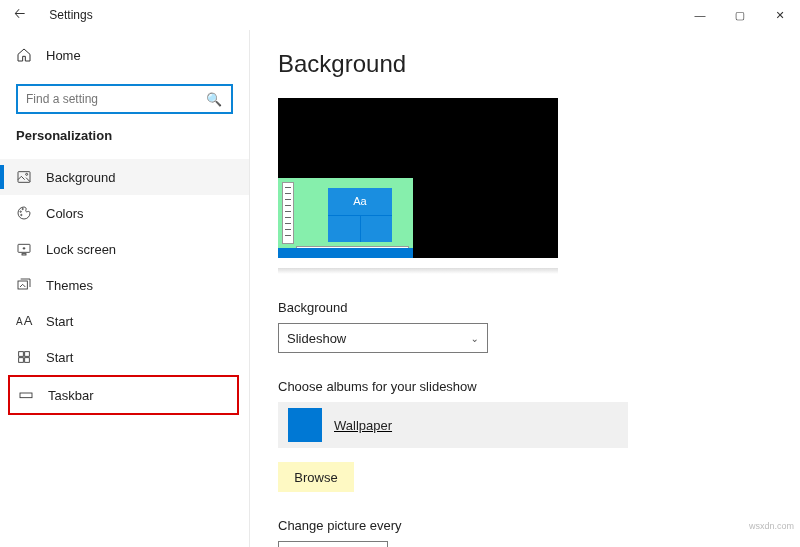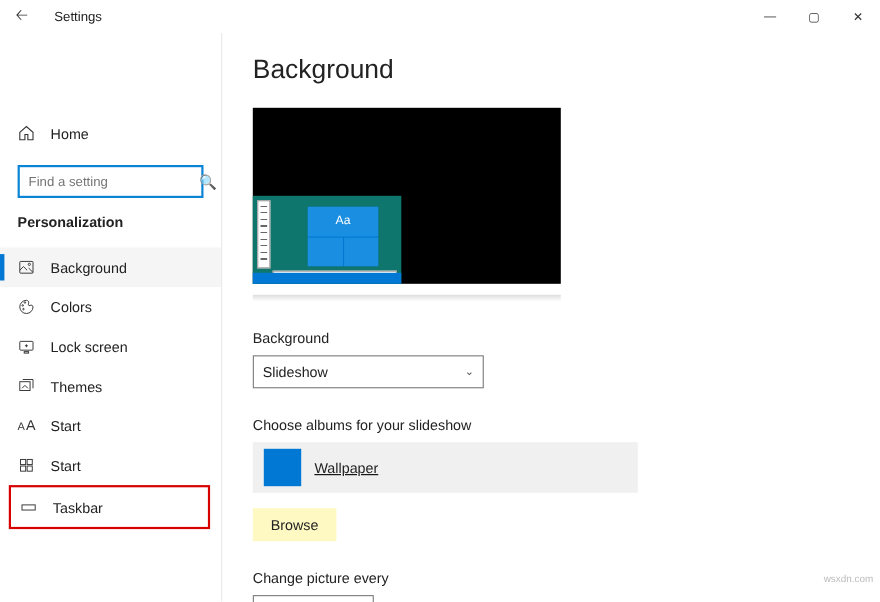--- a/index.html
+++ b/index.html
@@ -5,38 +5,38 @@
     * { margin: 0; padding: 0; box-sizing: border-box; font-family: "Segoe UI", Arial, sans-serif; }
     body { width: 800px; height: 547px; background: #fff; overflow: hidden; position: relative; }
     .window { display: flex; flex-direction: column; width: 100%; height: 100%; }
     .titlebar { height: 30px; display: flex; align-items: center; justify-content: space-between; padding-left: 8px; }
     .titlebar-left { display: flex; align-items: center; gap: 18px; }
     .back-arrow { font-size: 14px; color: #333; padding: 2px 6px; cursor: default; }
     .title { font-size: 12px; color: #222; }
     .winbtns { display: flex; }
     .winbtn { width: 40px; height: 30px; display: flex; align-items: center; justify-content: center; font-size: 11px; color: #333; }
     .body { flex: 1; display: flex; min-height: 0; }
-    .sidebar { width: 202px; border-right: 1px solid #e9e9e9; padding-top: 8px; display: flex; flex-direction: column; justify-content: center; }
+    .sidebar { width: 250px; border-right: 1px solid #e9e9e9; padding-top: 8px; display: flex; flex-direction: column; }
     .home-row { display: flex; align-items: center; gap: 14px; height: 34px; padding: 0 16px; font-size: 13px; color: #222; margin-bottom: 12px; }
     .home-row svg { width: 16px; height: 16px; fill: none; stroke: #333; stroke-width: 1.5; }
     .search-wrap { margin: 0 16px 14px 16px; }
     .search { border: 2px solid #0a84d6; height: 30px; display: flex; align-items: center; padding: 0 8px; justify-content: space-between; }
     .search input { border: none; outline: none; font-size: 12px; color: #666; width: 170px; background: transparent; }
     .search-icon { font-size: 13px; color: #666; }
     .section-label { font-size: 13px; font-weight: 600; color: #222; padding: 0 16px; margin-bottom: 16px; }
     .nav { display: flex; flex-direction: column; }
     .nav-item { display: flex; align-items: center; gap: 14px; height: 36px; padding: 0 16px; font-size: 13px; color: #222; position: relative; }
     .nav-item svg, .nav-item .ic { width: 16px; height: 16px; fill: none; stroke: #333; stroke-width: 1.3; flex-shrink: 0; }
     .nav-item.selected::before { content: ""; position: absolute; left: 0; top: 6px; bottom: 6px; width: 4px; background: #0078d4; }
     .nav-item.selected { background: #f5f5f5; }
     .nav-item.taskbar-highlight { border: 2px solid #d80000; margin: 0 10px 0 8px; height: 40px; padding-left: 8px; }
     .content { flex: 1; padding: 20px 28px 0 28px; overflow-y: auto; position: relative; }
     .page-title { font-size: 24px; font-weight: 400; color: #222; margin-bottom: 20px; }
     .preview { width: 280px; height: 160px; background: #000; position: relative; margin-bottom: 10px; }
-    .desk { position: absolute; left: 0; bottom: 0; width: 135px; height: 80px; background: #0f766e; }
+    .desk { position: absolute; left: 0; bottom: 0; width: 135px; height: 80px; background: #86efac; }
     .tiles { position: absolute; left: 50px; top: 10px; width: 64px; height: 54px; background: #0078d4; display: grid; grid-template-columns: 1fr 1fr; grid-template-rows: 1fr 1fr; gap: 1px; }
     .tile { background: #1a8ee0; }
     .tile.big { grid-column: 1 / 3; display:flex; align-items:center; justify-content:center; color:#fff; font-size:11px; }
     .ruler-v { position:absolute; left:4px; top:4px; bottom:14px; width:12px; background:#fff; border:1px solid #999; }
     .ruler-v::after{content:"";position:absolute;left:2px;right:2px;top:4px;bottom:4px;background:repeating-linear-gradient(to bottom,#666 0 1px,transparent 1px 6px);}
     .ruler-h { position:absolute; left:18px; right:4px; bottom:2px; height:10px; background:#fff; border:1px solid #999; }
     .taskbar-mini{position:absolute;left:0;right:0;bottom:0;height:10px;background:#0078d4;}
     .shadowbar{width:280px;height:6px;background:linear-gradient(to bottom,#ddd,transparent);margin-bottom:26px;}
     .field-label { font-size: 13px; color: #222; margin-bottom: 8px; }
     .dropdown { border: 1px solid #7a7a7a; height: 30px; width: 210px; display: flex; align-items: center; justify-content: space-between; padding: 0 8px; font-size: 13px; color: #222; margin-bottom: 26px; }

